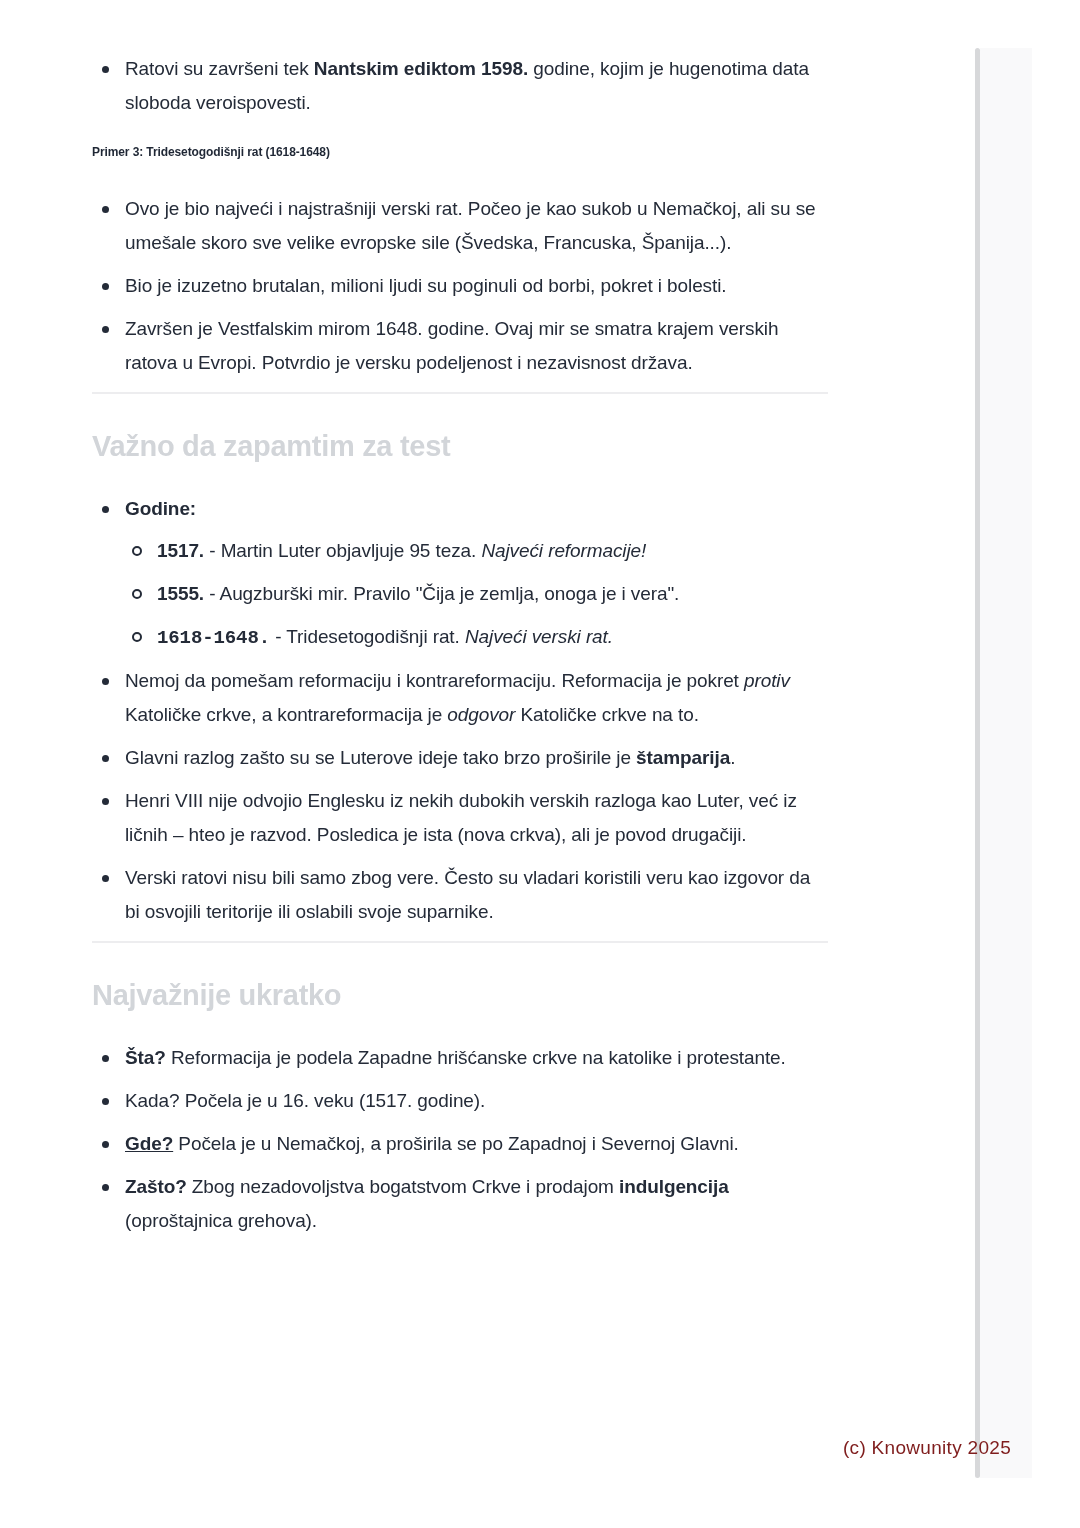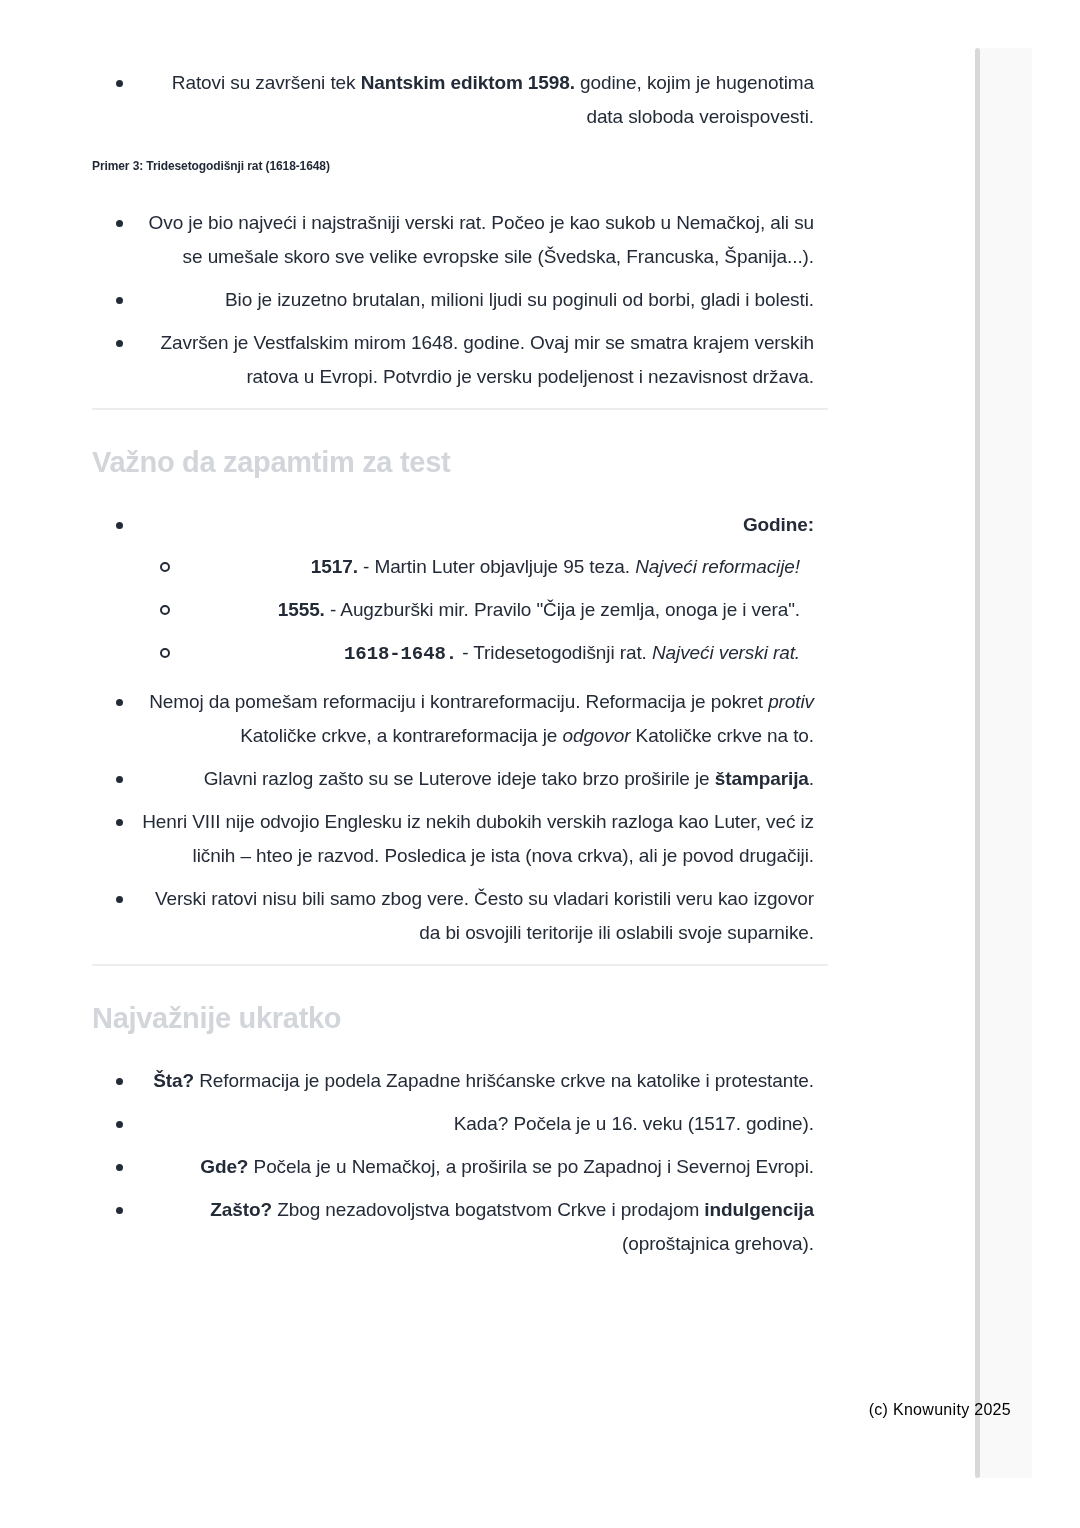--- a/index.html
+++ b/index.html
@@ -14,21 +14,21 @@
   .content {
     position: absolute;
     left: 92px; top: 52px;
     width: 736px;
     font-size: 19px;
     line-height: 34px;
     letter-spacing: -0.1px;
   }
   ul.bullets, ul.sub {
     list-style: none;
-    margin: 14px; padding: 0; text-align: right;
+    margin: 0; padding: 0;
   }
   ul.bullets > li {
     position: relative;
     padding-left: 33px;
     margin: 0 0 9px 0;
   }
   ul.bullets > li::before {
     content: "";
     position: absolute;
     left: 10px; top: 14px;
@@ -81,45 +81,45 @@
   }
   .scrollbar-thumb {
     position: absolute;
     left: 975px; top: 48px;
     width: 5px; height: 1430px;
     background: #d7d8da;
     border-radius: 3px;
   }
   .watermark {
     position: absolute;
-    top: 1400px; right: 69px;
-    font-size: 16px;
+    top: 1438px; right: 69px;
+    font-size: 19px;
     line-height: 20px;
-    color: #000000;
+    color: #7f1d1d;
     letter-spacing: 0.3px;
     z-index: 5;
   }
 </style>
 </head>
 <body>
 
 <div class="right-strip"></div>
 <div class="scrollbar-thumb"></div>
 
 <div class="content">
 
   <ul class="bullets">
     <li><span>Ratovi su završeni tek </span><span style="font-weight: 700;">Nantskim ediktom 1598.</span><span> godine, kojim je hugenotima data sloboda veroispovesti.</span></li>
   </ul>
 
   <h3 class="sub-heading">Primer 3: Tridesetogodišnji rat (1618-1648)</h3>
 
   <ul class="bullets">
     <li><span>Ovo je bio najveći i najstrašniji verski rat. Počeo je kao sukob u Nemačkoj, ali su se umešale skoro sve velike evropske sile (Švedska, Francuska, Španija...).</span></li>
-    <li><span>Bio je izuzetno brutalan, milioni ljudi su poginuli od borbi, gladi i bolesti.</span></li>
+    <li><span>Bio je izuzetno brutalan, milioni ljudi su poginuli od borbi, pokret i bolesti.</span></li>
     <li><span>Završen je </span><span style="font-weight: 400;">Vestfalskim mirom 1648. godine</span><span>. Ovaj mir se smatra krajem verskih ratova u Evropi. Potvrdio je versku podeljenost i nezavisnost država.</span></li>
   </ul>
 
   <hr class="divider">
 
   <h2 class="muted-heading">Važno da zapamtim za test</h2>
 
   <ul class="bullets">
     <li>
       <span><span style="font-weight: 700;">Godine:</span></span>
@@ -135,19 +135,19 @@
     <li><span>Verski ratovi nisu bili samo zbog vere. Često su vladari koristili veru kao izgovor da bi osvojili teritorije ili oslabili svoje suparnike.</span></li>
   </ul>
 
   <hr class="divider">
 
   <h2 class="muted-heading">Najvažnije ukratko</h2>
 
   <ul class="bullets">
     <li><span style="font-weight: 700;">Šta?</span><span> Reformacija je podela Zapadne hrišćanske crkve na katolike i protestante.</span></li>
     <li><span style="font-weight: 400;">Kada?</span><span> Počela je u 16. veku (1517. godine).</span></li>
-    <li><span style="font-weight: 700;">Gde?</span><span> Počela je u Nemačkoj, a proširila se po Zapadnoj i Severnoj Evropi.</span></li>
+    <li><span style="font-weight: 700; text-decoration: underline;">Gde?</span><span> Počela je u Nemačkoj, a proširila se po Zapadnoj i Severnoj Glavni.</span></li>
     <li><span style="font-weight: 700;">Zašto?</span><span> Zbog nezadovoljstva bogatstvom Crkve i prodajom </span><span style="font-weight: 700;">indulgencija</span><span> (oproštajnica grehova).</span></li>
   </ul>
 
 </div>
 
 <div class="watermark">(c) Knowunity 2025</div>
 
 </body></html>

